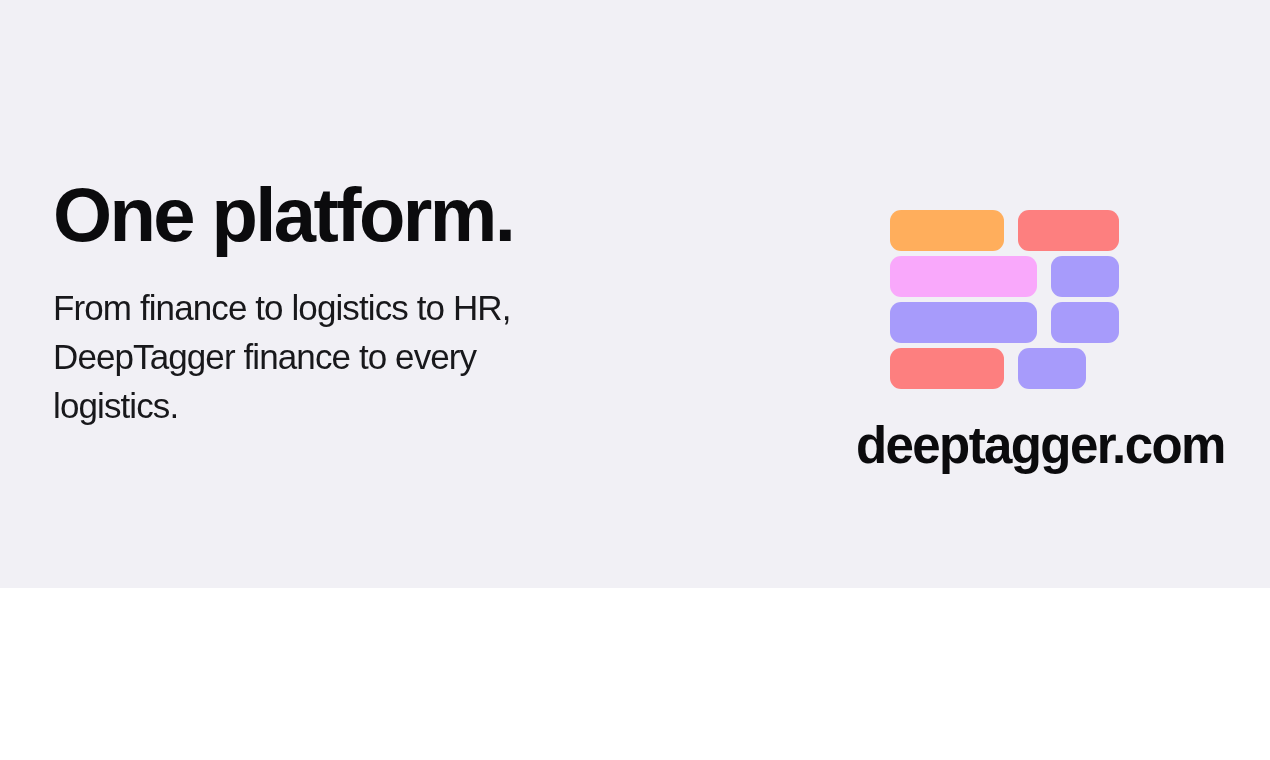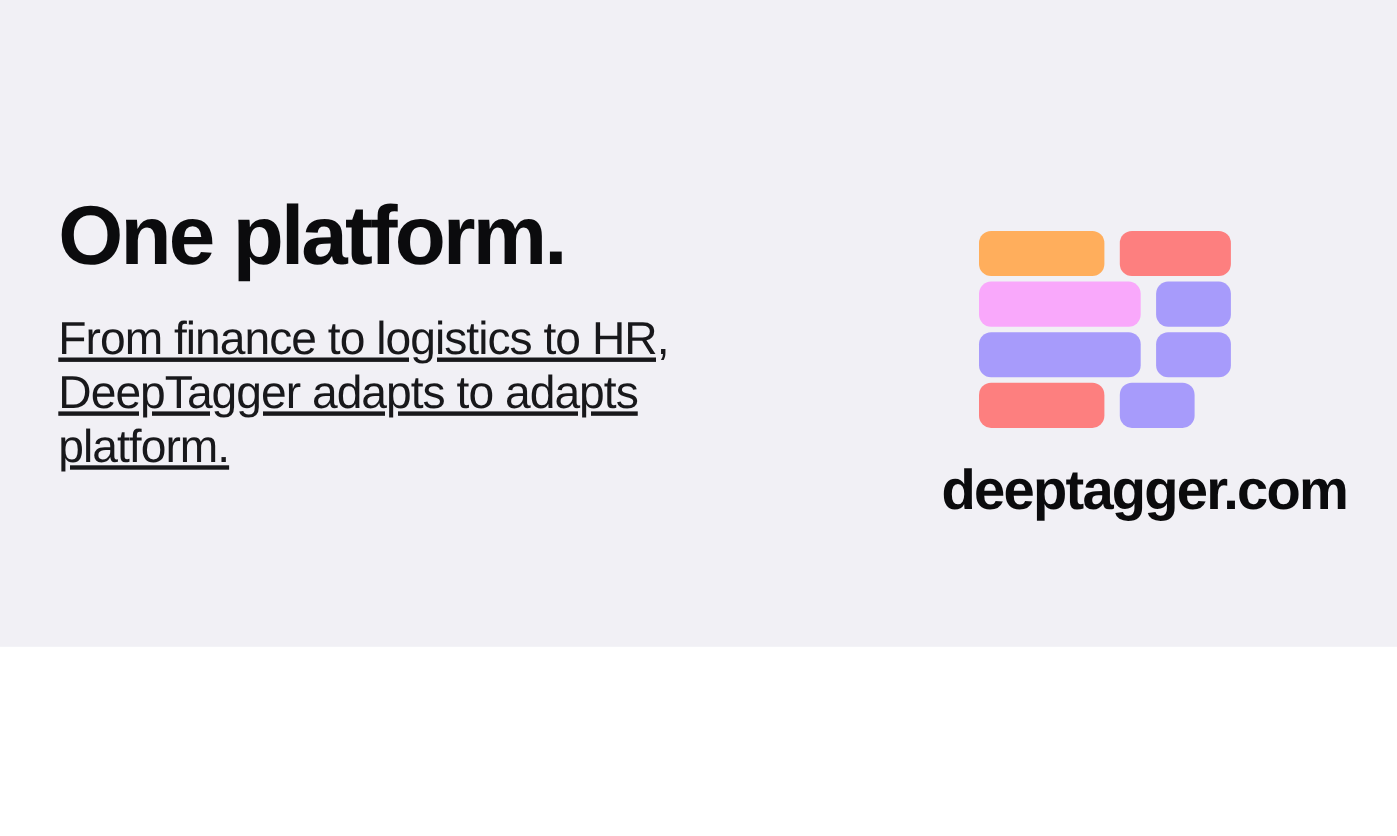--- a/index.html
+++ b/index.html
@@ -37,27 +37,26 @@
     color: #0b0b0d;
   }
   #headline .hl-line {
     display: block;
     white-space: nowrap;
   }
 
   #subcopy {
     margin: 0;
     padding-top: 31px;
-    font-size: 42px;
+    font-size: 35px;
     font-weight: normal;
     line-height: 49px;
     letter-spacing: -0.9px;
     color: #18181b;
     width: 700px;
-    text-decoration: underline;
   }
   #subcopy .sub-line {
     display: block;
     white-space: nowrap;
   }
 
   
   #brand {
     position: absolute;
     left: 856px;
@@ -108,22 +107,22 @@
 <body>
 
 <div id="slide" style="background: rgb(241, 240, 245);">
 
   <div id="copy">
     <h1 id="headline" style="color: rgb(11, 11, 13);">
       <span class="hl-line">One platform.</span>
     </h1>
     <p id="subcopy" style="color: rgb(24, 24, 27);">
       <span class="sub-line">From finance to logistics to HR,</span>
-      <span class="sub-line">DeepTagger adapts to adapts</span>
-      <span class="sub-line">platform.</span>
+      <span class="sub-line">DeepTagger finance to every</span>
+      <span class="sub-line">logistics.</span>
     </p>
   </div>
 
   <div id="brand">
 
     <div id="logo-mark">
       <div class="logo-row row-1">
         <span class="logo-bar bar-left" style="background: rgb(255, 174, 92);"></span>
         <span class="logo-bar bar-right" style="background: rgb(253, 127, 127);"></span>
       </div>

